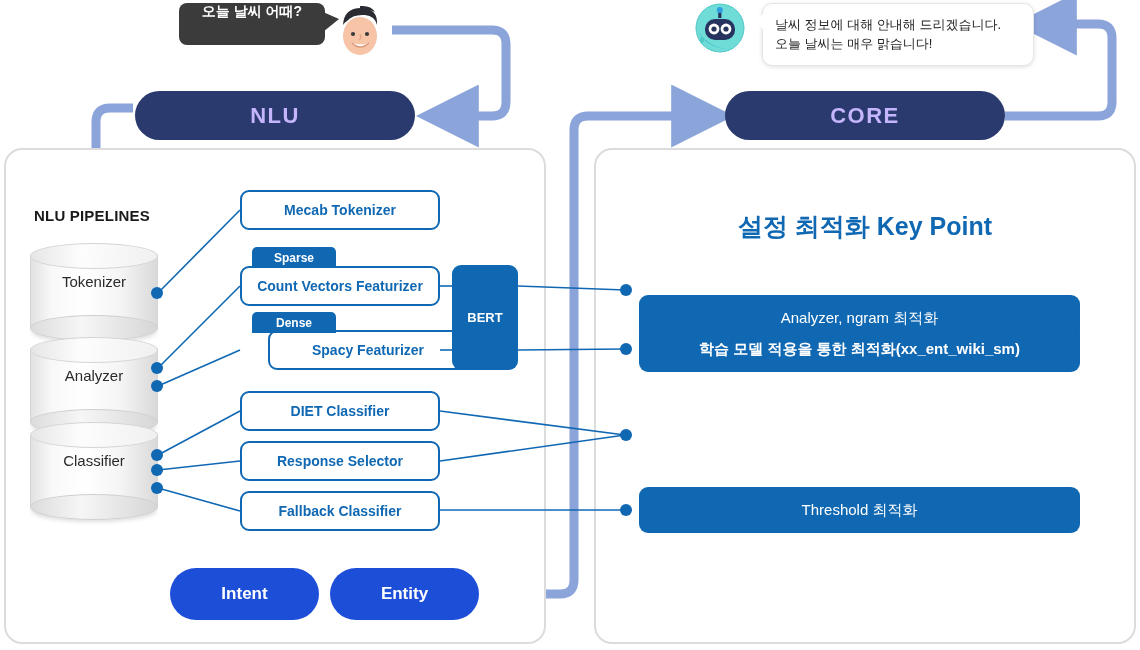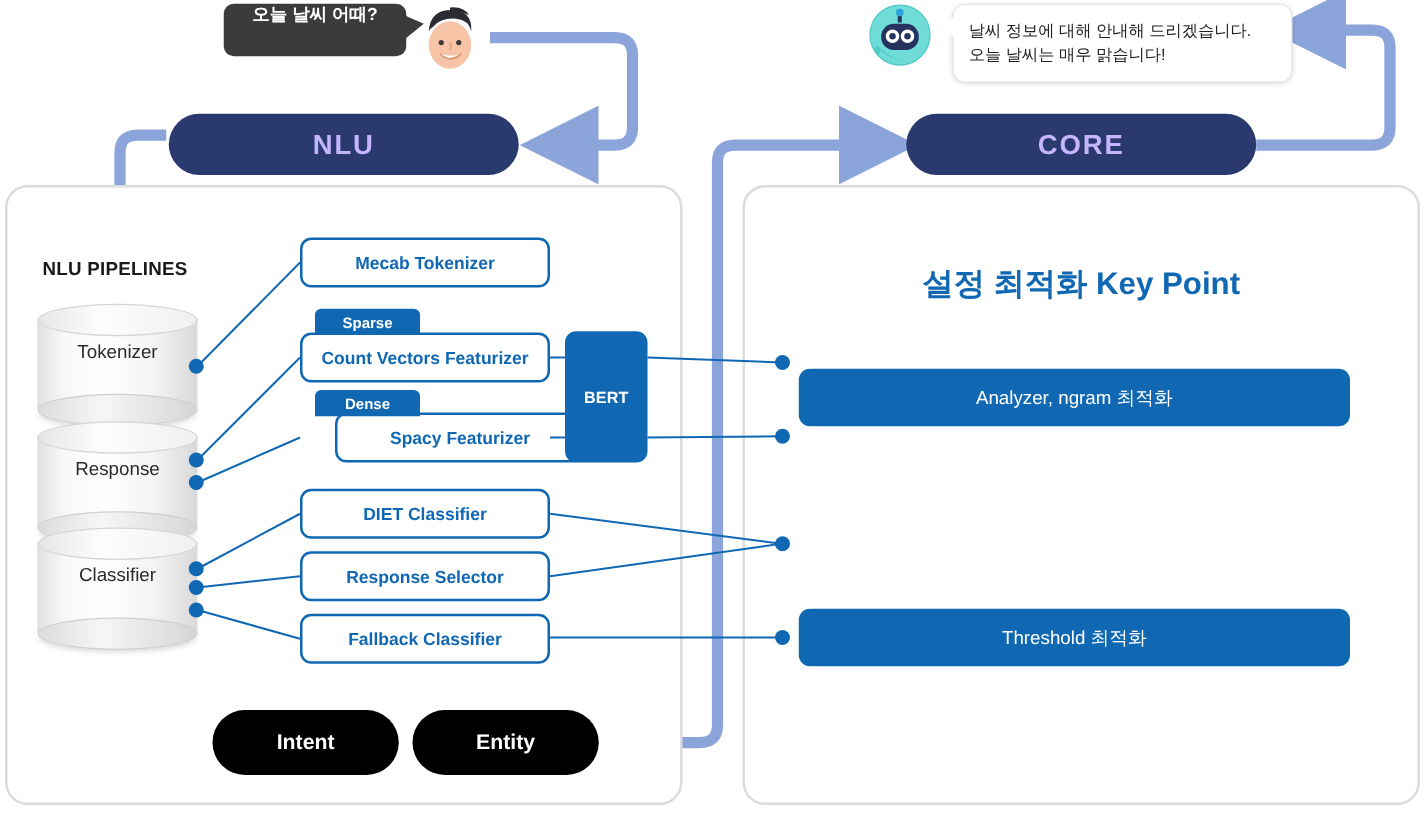--- a/index.html
+++ b/index.html
@@ -156,21 +156,21 @@
     background: #1068b3; color: #ffffff;
     border-radius: 9px;
     font-size: 13px; font-weight: bold;
     display: flex; align-items: center; justify-content: center;
   }
 
   
   .opill {
     position: absolute; z-index: 4;
     height: 52px; border-radius: 26px;
-    background: #000000; color: #ffffff;
+    background: #1d4ed8; color: #ffffff;
     font-size: 17px; font-weight: bold;
     display: flex; align-items: center; justify-content: center;
   }
   #pill-intent { left: 170px; top: 568px; width: 149px; }
   #pill-entity { left: 330px; top: 568px; width: 149px; }
 
   
   #keypoint-title {
     position: absolute; left: 594px; top: 210px; width: 542px;
     text-align: center;
@@ -298,21 +298,21 @@
   <div class="cyl" id="cyl-tokenizer">
     <div class="body"></div>
     <div class="bottom"></div>
     <div class="top"></div>
     <div class="cap-label">Tokenizer</div>
   </div>
   <div class="cyl" id="cyl-features">
     <div class="body"></div>
     <div class="bottom"></div>
     <div class="top"></div>
-    <div class="cap-label">Response</div>
+    <div class="cap-label">Analyzer</div>
   </div>
   <div class="cyl" id="cyl-classifier">
     <div class="body"></div>
     <div class="bottom"></div>
     <div class="top"></div>
     <div class="cap-label">Classifier</div>
   </div>
 
   <div class="tag" id="tag-sparse">Sparse</div>
   <div class="tag" id="tag-dense">Dense</div>
@@ -324,15 +324,16 @@
   <div class="cbox" id="box-diet">DIET Classifier</div>
   <div class="cbox" id="box-fallback">Fallback Classifier</div>
 
   <div id="box-bert">BERT</div>
 
   <div class="opill" id="pill-intent">Intent</div>
   <div class="opill" id="pill-entity">Entity</div>
 
   <div id="keypoint-title">설정 최적화 Key Point</div>
   <div class="kbox" id="kbox-1">Analyzer, ngram 최적화</div>
+  <div class="kbox" id="kbox-2">학습 모델 적용을 통한 최적화(xx_ent_wiki_sm)</div>
   <div class="kbox" id="kbox-4">Threshold 최적화</div>
 
 </div>
 
 </body></html>

